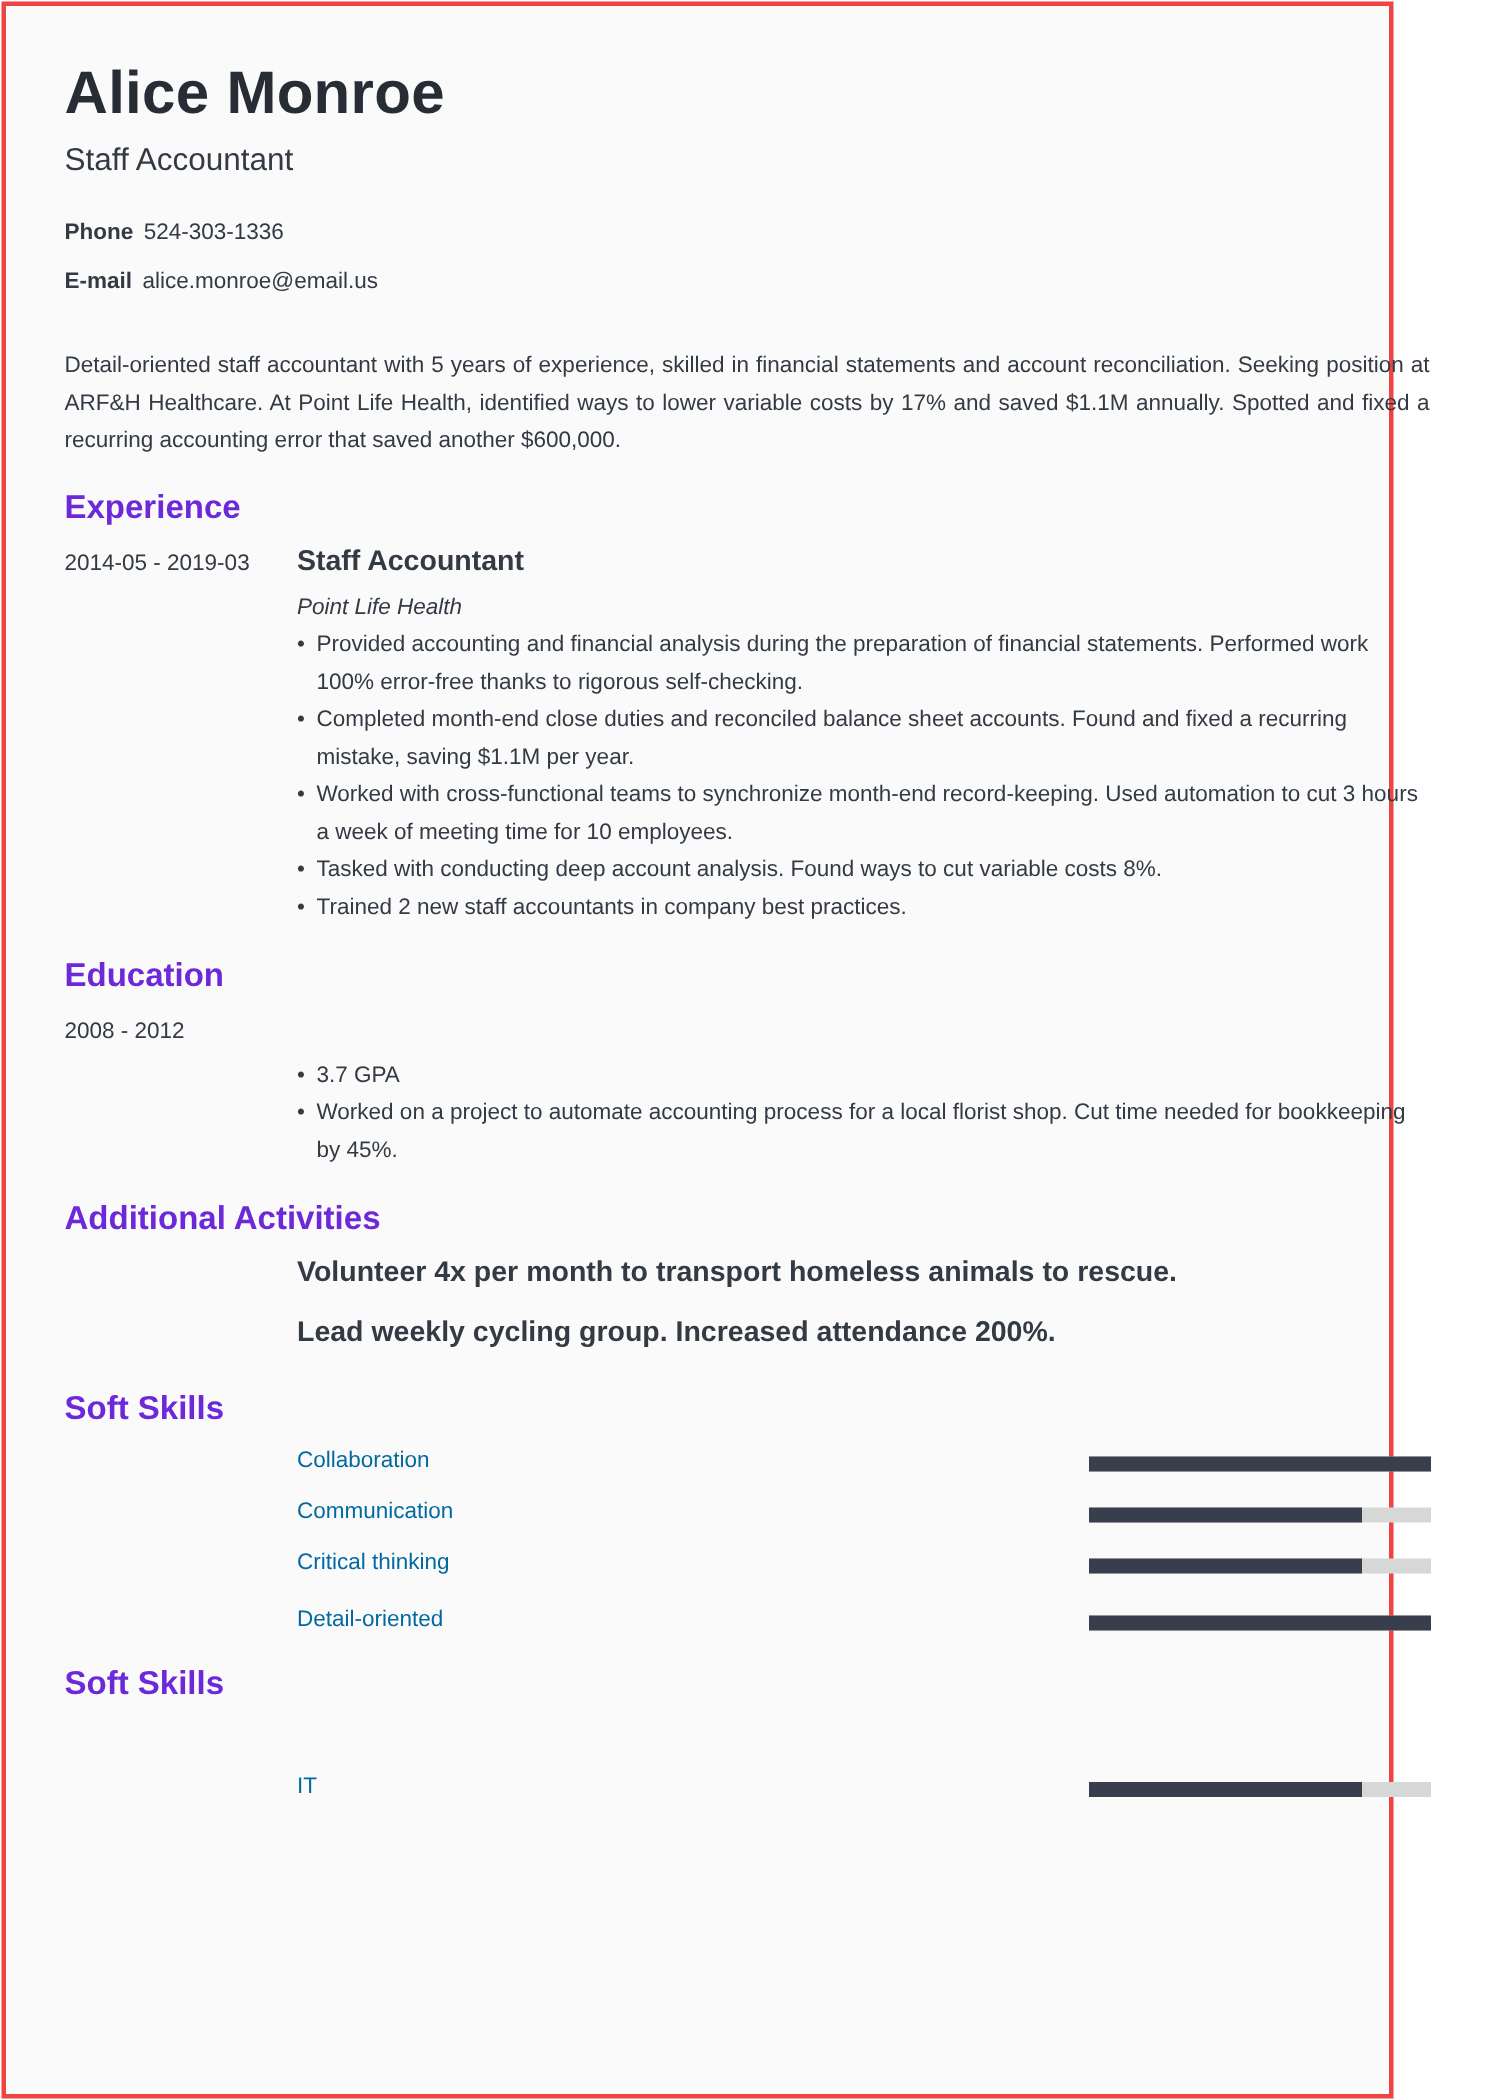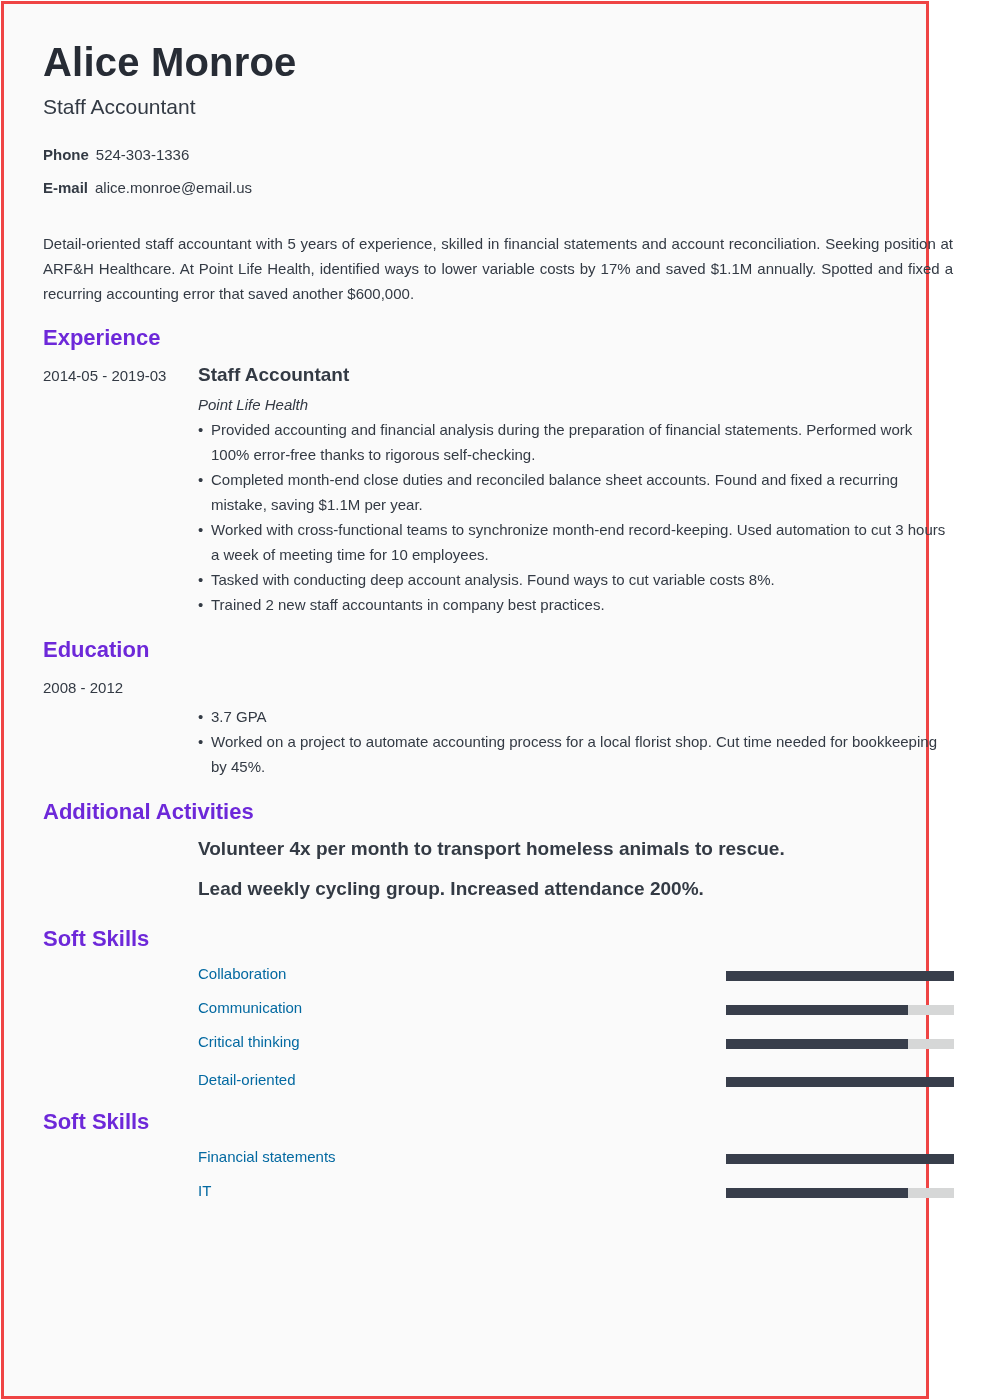--- a/index.html
+++ b/index.html
@@ -90,25 +90,19 @@
       <div class="skill-bar" style="background: rgb(214, 215, 215);">
         <div class="skill-fill" style="width: 80%; background: rgb(56, 62, 75);"></div>
       </div>
     </div>
     <div class="skill-row" style="top: 1043px; margin-top: 24px;">
       <span class="skill-name">Detail-oriented</span>
       <div class="skill-bar" style="background: rgb(214, 215, 215);">
         <div class="skill-fill" style="width: 100%; background: rgb(56, 62, 75);"></div>
       </div>
     </div>
-    <div class="skill-row" style="top: 1144px;">
-      <span class="skill-name">Financial statements</span>
-      <div class="skill-bar" style="background: rgb(214, 215, 215);">
-        <div class="skill-fill" style="width: 100%; background: rgb(56, 62, 75);"></div>
-      </div>
-    </div>
     <div class="skill-row" style="top: 1178px;">
       <span class="skill-name">IT</span>
       <div class="skill-bar" style="background: rgb(214, 215, 215);">
         <div class="skill-fill" style="width: 80%; background: rgb(56, 62, 75);"></div>
       </div>
     </div>
   </div>
 
 </body></html>

